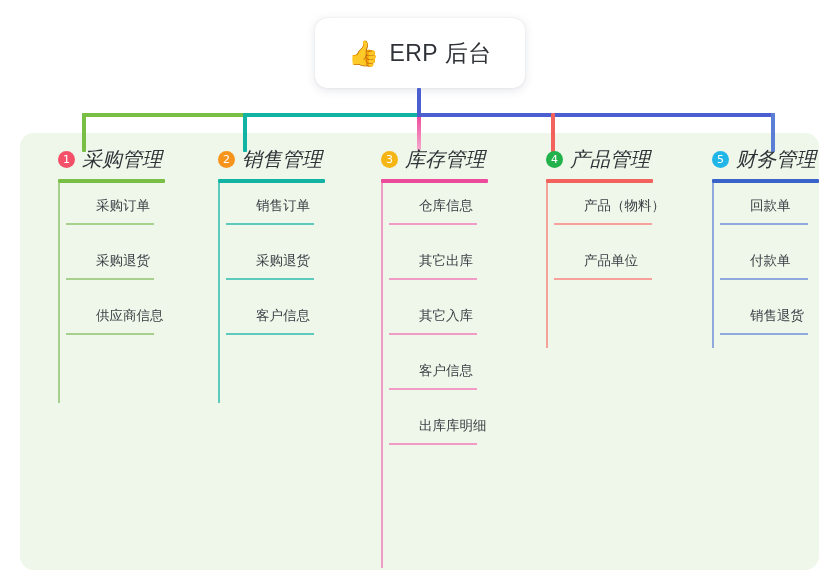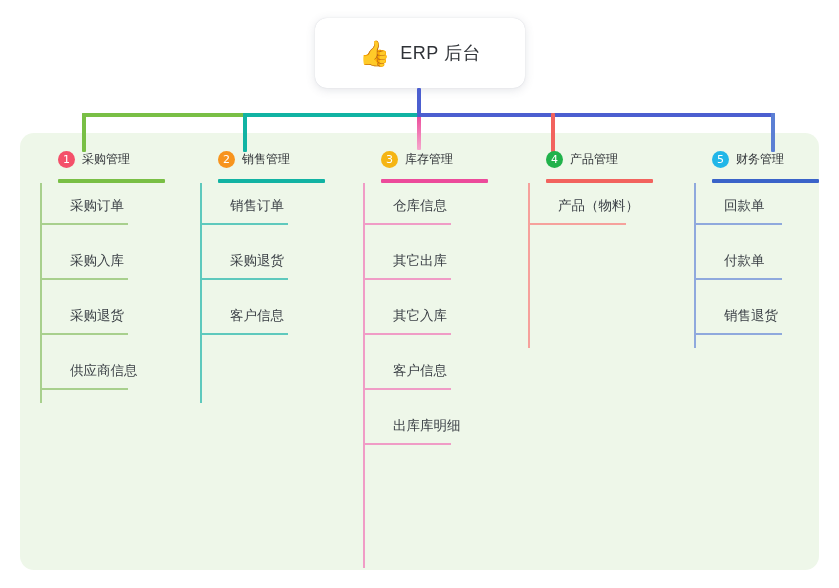--- a/index.html
+++ b/index.html
@@ -16,21 +16,21 @@
   
   .title-card{
     position:absolute;left:315px;top:18px;width:210px;height:70px;
     background:#ffffff;border-radius:12px;
     box-shadow:0 2px 10px rgba(80,90,110,.16), 0 0 1px rgba(80,90,110,.25);
     display:flex;align-items:center;justify-content:center;
     box-sizing:border-box;
   }
   .title-inner{display:flex;align-items:center;gap:10px;}
   .title-emoji{font-size:25px;line-height:1;}
-  .title-text{font-size:18px;color:#2f3237;letter-spacing:.5px;white-space:nowrap;}
+  .title-text{font-size:23px;color:#2f3237;letter-spacing:.5px;white-space:nowrap;}
 
   
   .panel{
     position:absolute;left:20px;top:133px;width:799px;height:437px;
     background:#eef7e9;border-radius:14px;
   }
   .v-stem{position:absolute;left:417px;top:88px;width:4px;height:27px;background:#4c5fd0;border-radius:1px;}
   .v-stem-lo{position:absolute;left:417px;top:115px;width:4px;height:35px;
     background:linear-gradient(#ec4b9b,#f6a8cd);border-radius:1px;}
 
@@ -46,24 +46,24 @@
   .d5{left:771px;height:39px;background:#5b7fd4;}
 
   
   .col{position:absolute;top:146px;}
   .col-head{display:flex;align-items:center;gap:7px;height:26px;padding-left:18px;}
   .badge{
     width:17px;height:17px;border-radius:50%;
     color:#fff;font-size:11px;line-height:17px;text-align:center;
     flex:0 0 auto;font-family:"DejaVu Sans",sans-serif;
   }
-  .col-title{font-size:12px;color:#2f3237;white-space:nowrap;}
+  .col-title{font-size:20px;color:#2f3237;white-space:nowrap;font-style:italic;}
   .col-rule{height:4px;width:107px;margin-top:7px;margin-left:18px;border-radius:1px;}
 
-  .items{position:relative;padding-left:0;}
+  .items{position:relative;margin-left:18px;padding-left:8px;}
   .spine{position:absolute;left:0px;top:0;width:2px;}
   .item{position:relative;height:55px;}
   .item-label{
     position:absolute;left:30px;top:14px;
     font-size:13.5px;color:#3a3f45;white-space:nowrap;
   }
   .item-rule{position:absolute;left:0px;top:40px;height:2px;width:88px;}
 
   
   .col-3 .item-rule{width:88px;}
@@ -100,24 +100,20 @@
           <span class="col-title">采购管理</span>
         </div>
         <div class="col-rule" style="background: rgb(121, 191, 69);"></div>
         <div class="items">
           <div class="spine" style="background: rgb(168, 208, 141); height: 220px;"></div>
           <div class="item">
             <span class="item-label">采购订单</span>
             <div class="item-rule" style="background: rgb(168, 208, 141);"></div>
           </div>
           <div class="item">
-            <span class="item-label">采购入库</span>
-            <div class="item-rule" style="background: rgb(168, 208, 141);"></div>
-          </div>
-          <div class="item">
             <span class="item-label">采购退货</span>
             <div class="item-rule" style="background: rgb(168, 208, 141);"></div>
           </div>
           <div class="item">
             <span class="item-label">供应商信息</span>
             <div class="item-rule" style="background: rgb(168, 208, 141);"></div>
           </div>
         </div>
       </div>
       <div class="col col-2" style="left: 200px;">
@@ -177,20 +173,24 @@
           <span class="badge" style="background: rgb(33, 178, 75);">4</span>
           <span class="col-title">产品管理</span>
         </div>
         <div class="col-rule" style="background: rgb(242, 99, 94);"></div>
         <div class="items">
           <div class="spine" style="background: rgb(246, 161, 156); height: 165px;"></div>
           <div class="item">
             <span class="item-label">产品（物料）</span>
             <div class="item-rule" style="background: rgb(246, 161, 156);"></div>
           </div>
+          <div class="item">
+            <span class="item-label">产品单位</span>
+            <div class="item-rule" style="background: rgb(246, 161, 156);"></div>
+          </div>
         </div>
       </div>
       <div class="col col-5" style="left: 694px;">
         <div class="col-head">
           <span class="badge" style="background: rgb(33, 182, 232);">5</span>
           <span class="col-title">财务管理</span>
         </div>
         <div class="col-rule" style="background: rgb(58, 99, 201);"></div>
         <div class="items">
           <div class="spine" style="background: rgb(143, 169, 221); height: 165px;"></div>

